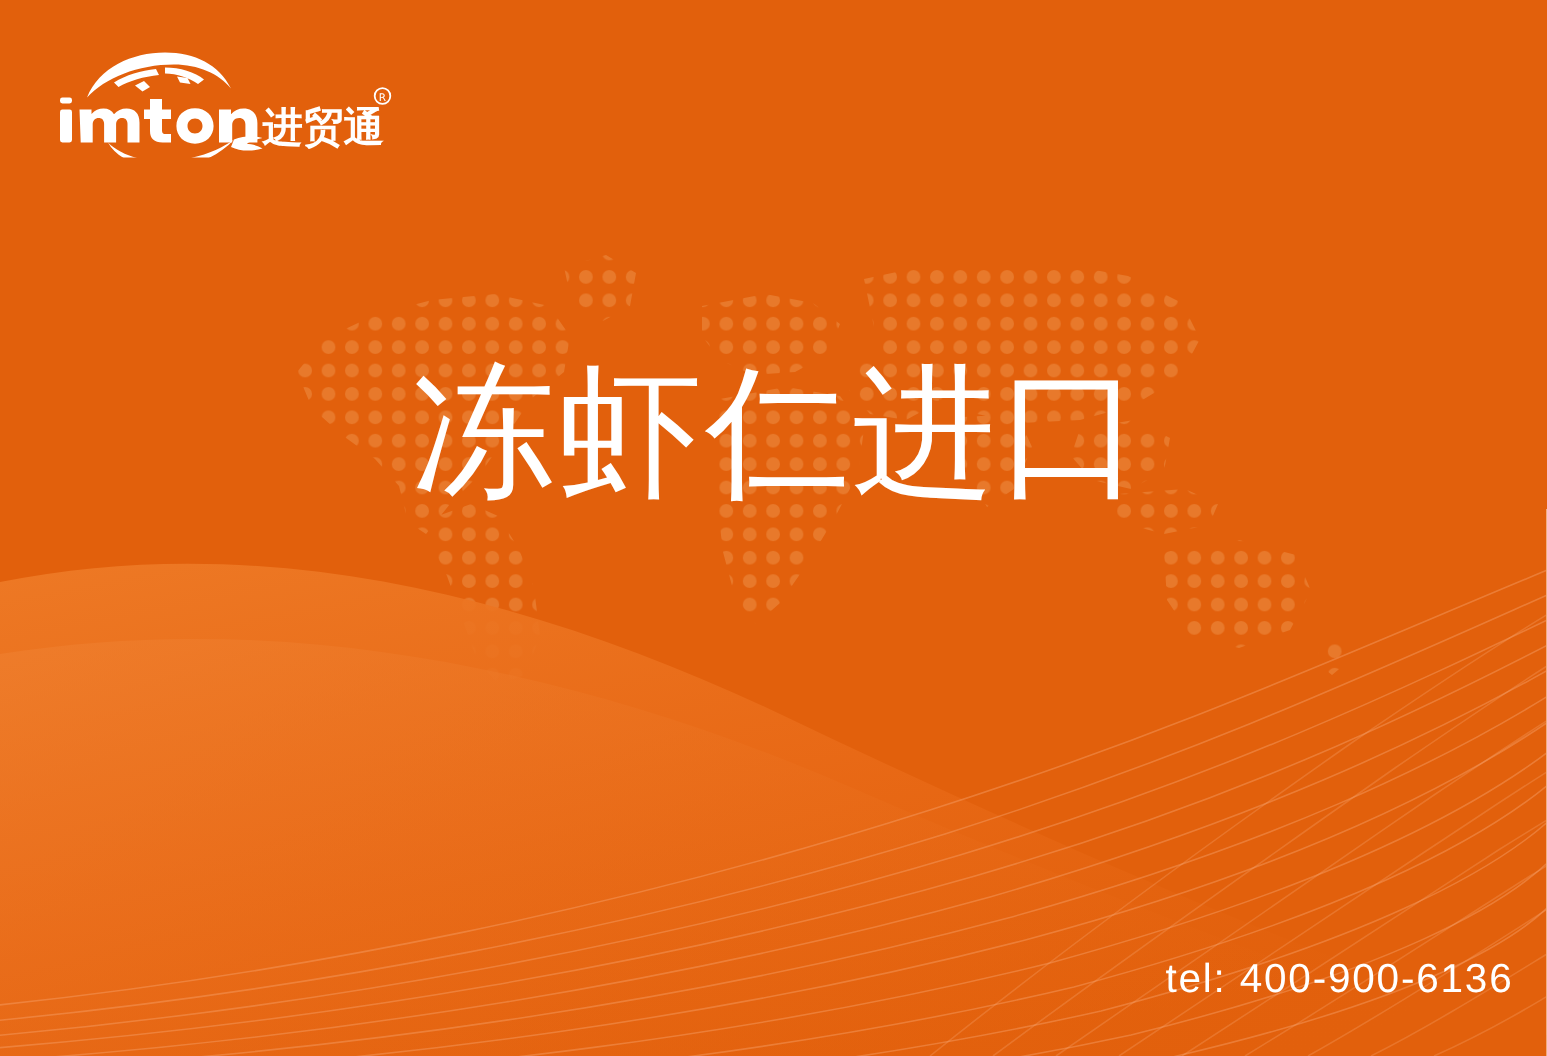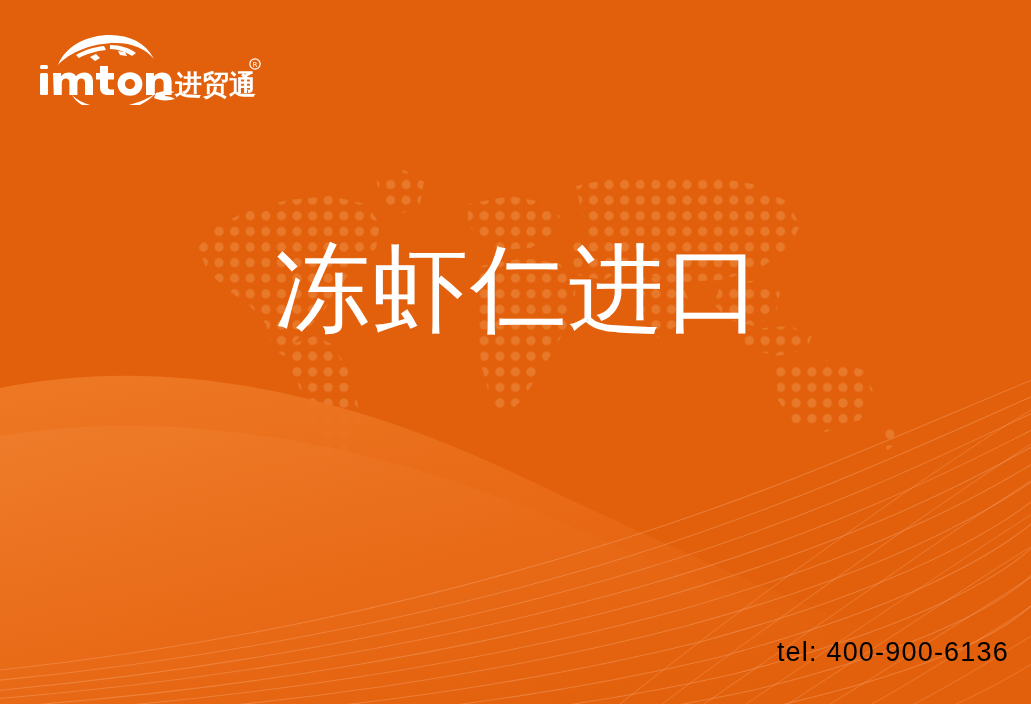--- a/index.html
+++ b/index.html
@@ -86,21 +86,21 @@
     display: block;
   }
   .headline-line.l1 { padding-left: 14px; }
   .headline-line.l2 { padding-left: 6px; }
 
   
   .tel {
     position: absolute;
     right: 22px;
     bottom: 36px;
-    color: #000000;
+    color: #ffffff;
     font-size: 27px;
     letter-spacing: 1.2px;
     font-weight: 400;
     white-space: nowrap;
   }
 </style>
 </head>
 <body>
 
 <div class="banner">

